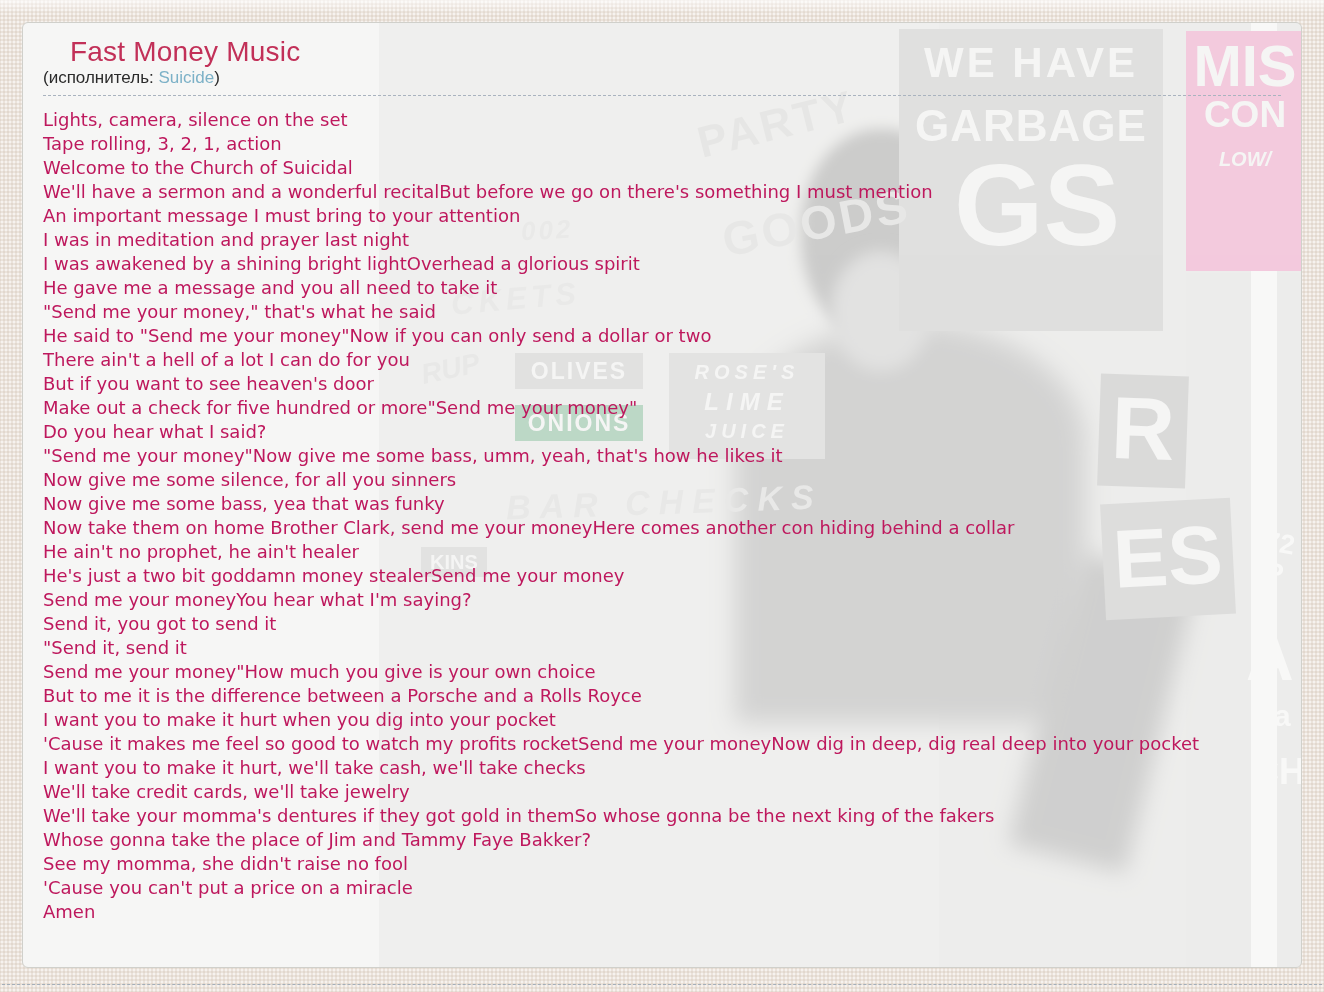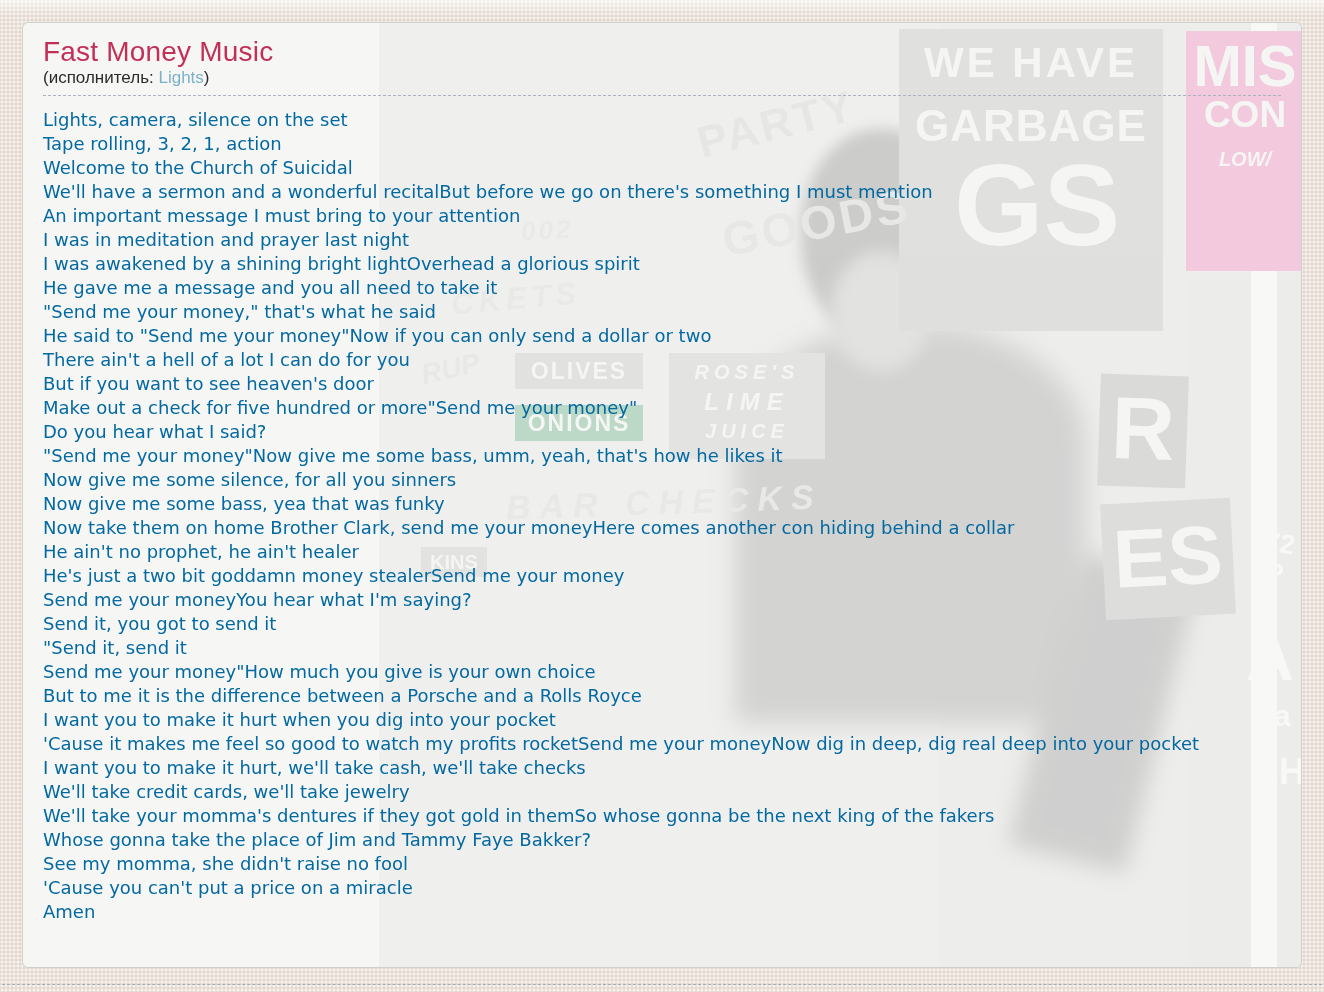--- a/index.html
+++ b/index.html
@@ -61,32 +61,32 @@
   .word-ta{ left:1235px; top:676px; font-size:30px; font-weight:bold; color:#ffffff; }
   .word-ch{ left:1230px; top:728px; font-size:36px; font-weight:bold; color:#ffffff; }
   .fig-head{ left:778px; top:106px; width:162px; height:210px; background:#4f4f4f; border-radius:48%; filter:blur(7px); }
   .fig-face{ left:808px; top:228px; width:100px; height:120px; background:#a9a9a9; border-radius:50%; filter:blur(8px); }
   .fig-torso{ left:712px; top:300px; width:350px; height:400px; background:#6e6e6e; border-radius:50% 50% 0 0 / 30% 30% 0 0; filter:blur(12px); }
   .fig-arm{ left:1020px; top:540px; width:120px; height:300px; background:#606060; transform:rotate(14deg); filter:blur(11px); }
   
   .content{ position:relative; padding:13px 20px 0 20px; }
   h1.title{
     font-size:28px; font-weight:normal; line-height:32px;
-    color:#c23058; letter-spacing:0.2px;
+    color:#c23058; letter-spacing:0.2px;margin-left:27px;
   }
   .artist-line{
     font-size:17px; line-height:20px; color:#2b2b2b;
     padding-bottom:7px;
     border-bottom:1px dashed #a9b3bf;
   }
   .artist-link{ color:#7cb1c7; text-decoration:none; cursor:pointer; }
   .lyrics{
     padding-top:12px;
     font-family:"DejaVu Sans", "Liberation Sans", sans-serif;
-    font-size:18px; line-height:24px; color:#0369a1;
+    font-size:18px; line-height:24px; color:#be185d;
   }
   .lyric-line{ white-space:nowrap; height:24px; }
   .bottom-rule{ position:absolute; left:2px; right:2px; top:984px; border-top:1px dashed #a3aeb9; }
 </style>
 </head>
 <body>
 
 <div class="top-light"></div>
 
 <div class="panel">
@@ -134,21 +134,21 @@
     <div class="sign sign-r">R</div>
     <div class="sign sign-es">ES</div>
     <div class="word-72p">72 P</div>
     <div class="word-a">A</div>
     <div class="word-ta">Ta</div>
     <div class="word-ch">CH</div>
   </div>
 
   <div class="content">
     <h1 class="title">Fast Money Music</h1>
-    <div class="artist-line"><span>(исполнитель: </span><a class="artist-link" href="#">Lights</a><span>)</span></div>
+    <div class="artist-line"><span>(исполнитель: </span><a class="artist-link" href="#">Suicide</a><span>)</span></div>
 
     <div class="lyrics">
 
     <div class="lyric-line">Lights, camera, silence on the set</div>
         <div class="lyric-line">Tape rolling, 3, 2, 1, action</div>
         <div class="lyric-line">Welcome to the Church of Suicidal</div>
         <div class="lyric-line">We'll have a sermon and a wonderful recitalBut before we go on there's something I must mention</div>
         <div class="lyric-line">An important message I must bring to your attention</div>
         <div class="lyric-line">I was in meditation and prayer last night</div>
         <div class="lyric-line">I was awakened by a shining bright lightOverhead a glorious spirit</div>

